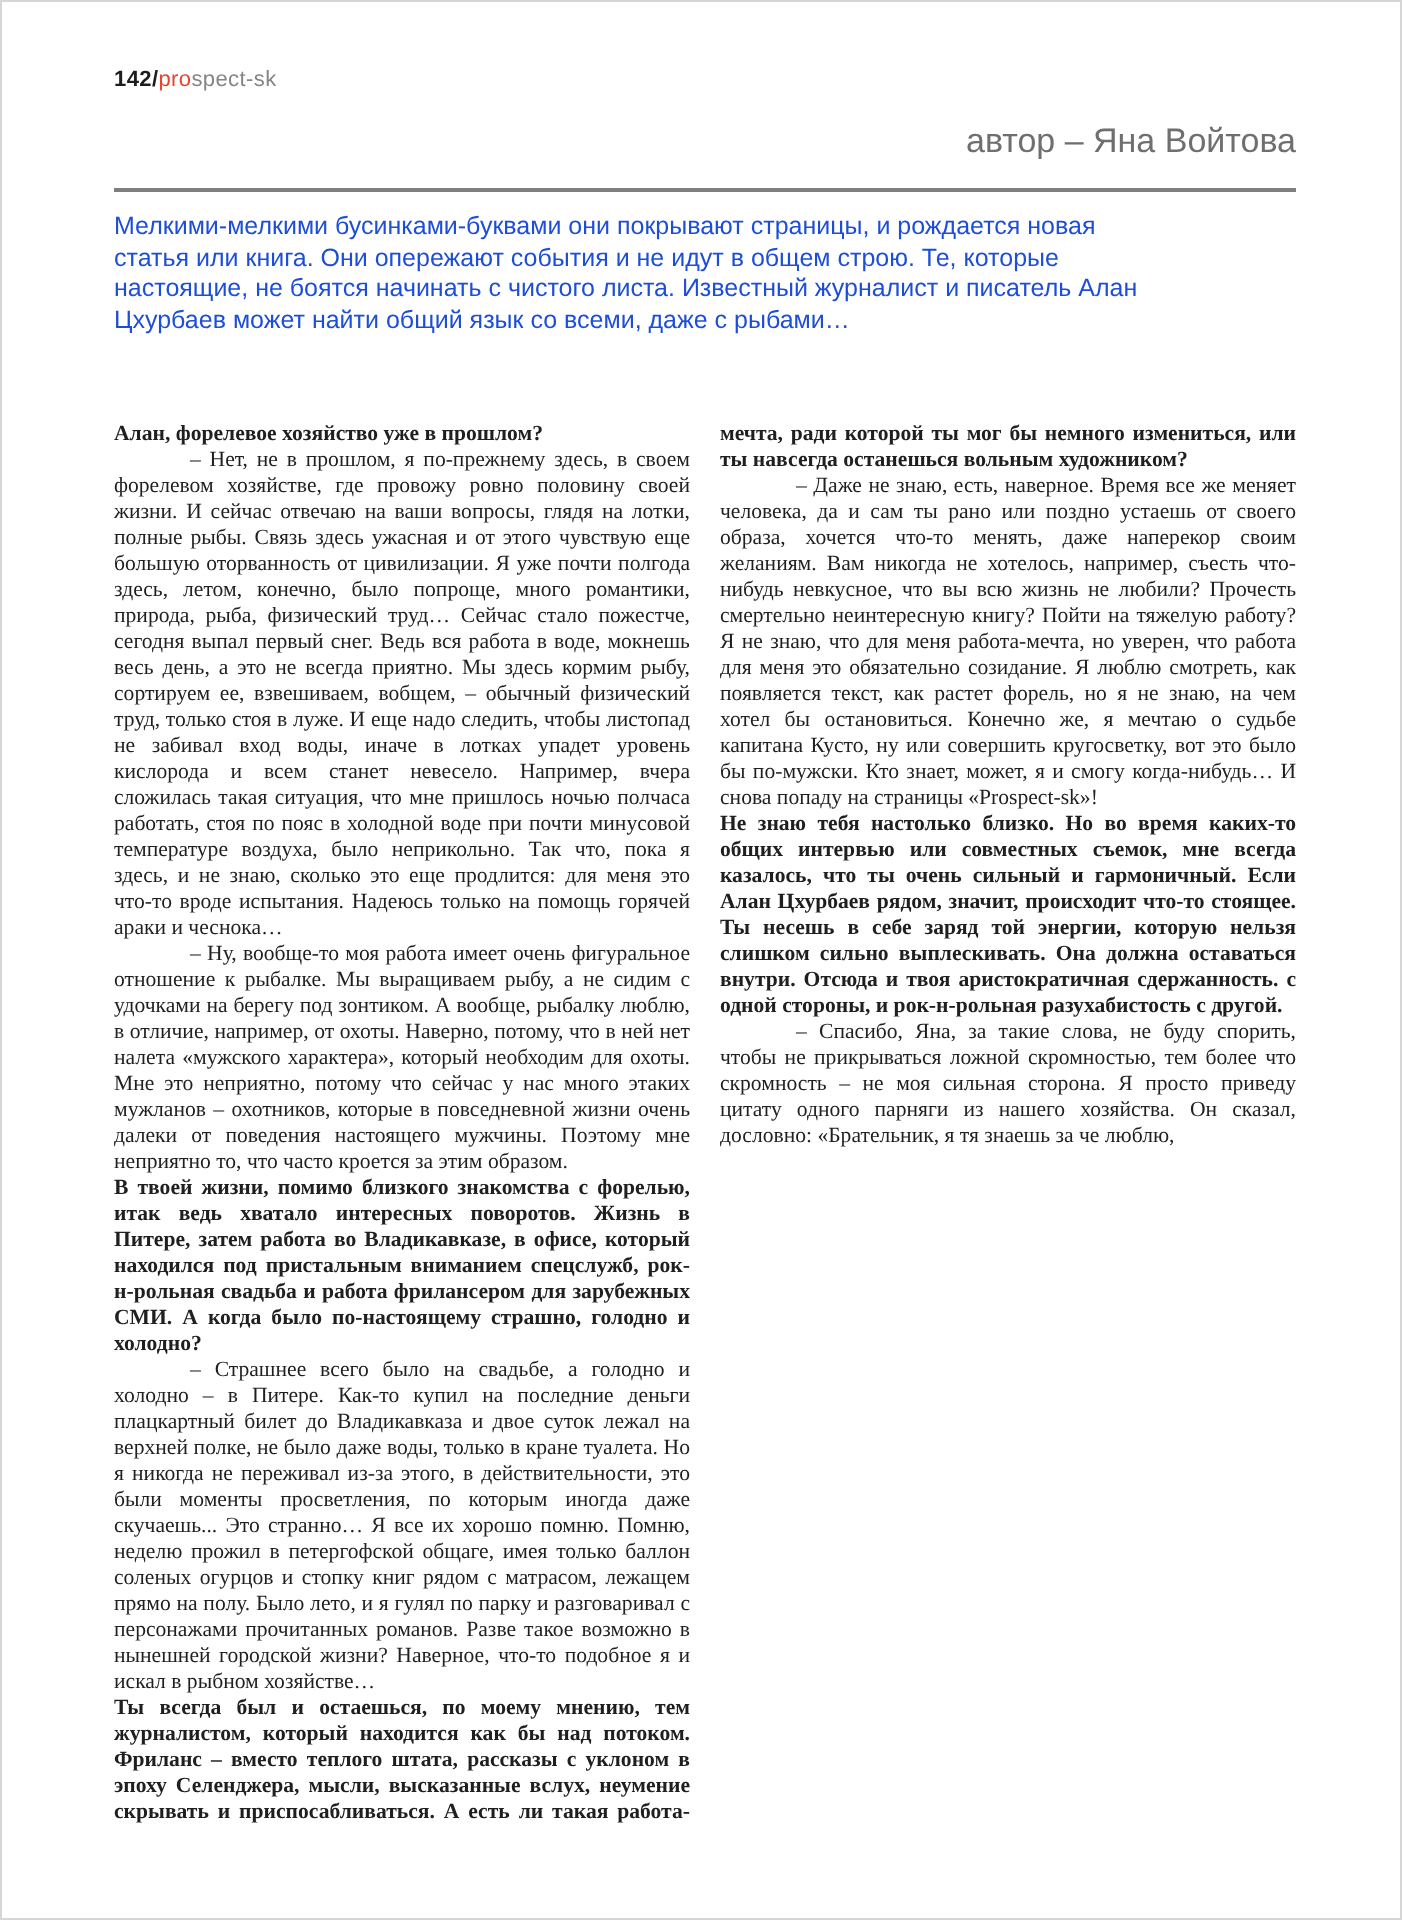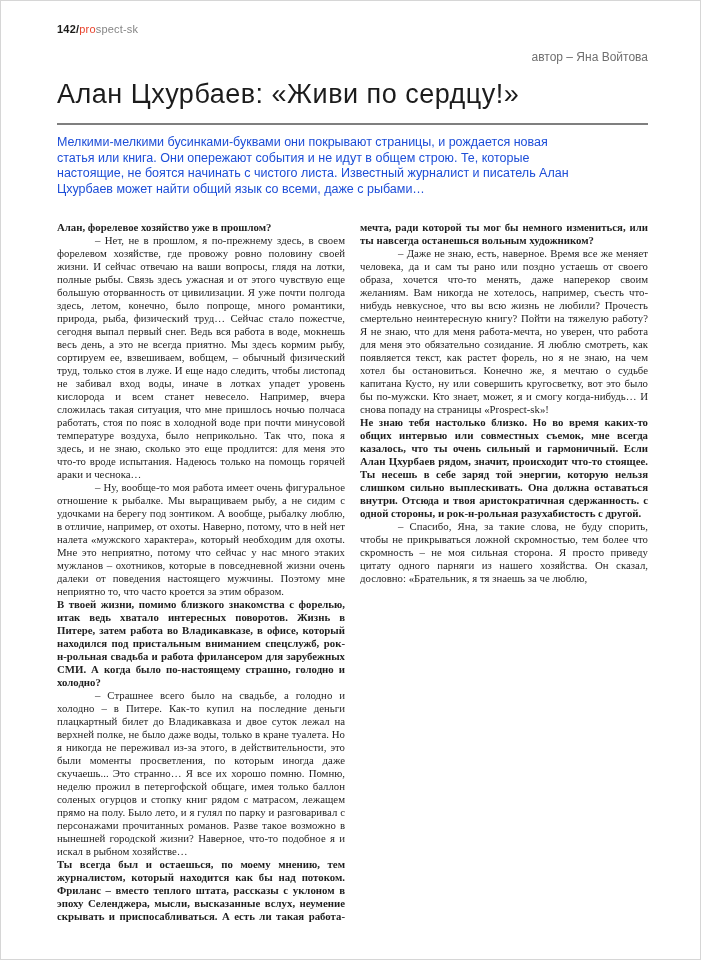--- a/index.html
+++ b/index.html
@@ -2,33 +2,33 @@
 <html lang="ru"><head>
 <meta charset="utf-8">
 <style>
   html, body { margin: 0; padding: 0; background: #ffffff; }
   .page {
     position: relative;
     width: 701px; height: 960px;
     box-sizing: border-box;
     background: #ffffff;
     border: 1px solid #d6d6d6;
-    padding: 22px 52px 0 56px;
+    padding: 33px 52px 0 56px;
     font-family: "Liberation Sans", sans-serif;
     color: #1d1d1b;
     overflow: hidden;
   }
   .folio { font-size: 11px; letter-spacing: 0.2px; }
   .folio .num { font-weight: bold; color: #1d1d1b; }
   .folio .brand-hi { color: #e8432d; }
   .folio .brand-rest { color: #858585; }
   .author-line {
     margin-top: 15px;
     text-align: right;
-    font-size: 12px;
+    font-size: 17px;
     color: #6f6f6f;
   }
   .title {
     margin: 15px 0 0 0;
     font-size: 27px;
     font-weight: 400;
     letter-spacing: 0.5px;
     color: #1c1c1c;
     font-family: "Liberation Sans", sans-serif;
   }
@@ -39,21 +39,21 @@
     border-top: 2px solid #7f7f7f;
   }
   .lead {
     margin: 10px 0 0 0;
     max-width: 512px;
     font-size: 12.5px;
     line-height: 15.5px;
     color: #1d4ed8;
   }
   .article-body {
-    margin-top: 24px;
+    margin-top: 43px;
     height: 706px;
     column-count: 2;
     column-gap: 15px;
     column-fill: auto;
     overflow: hidden;
     font-family: "Liberation Serif", serif;
     font-size: 10.8px;
     line-height: 13px;
     color: #1f1f1f;
     text-align: justify;
@@ -66,21 +66,20 @@
 <body>
 
 <div class="page">
 
   <div class="folio">
     <span class="num">142/</span><span class="brand-hi">pro</span><span class="brand-rest">spect-sk</span>
   </div>
 
   <div class="author-line">автор – Яна Войтова</div>
 
-  <h1 class="title">Алан Цхурбаев: «Живи по сердцу!»</h1>
 
   <hr class="rule">
 
   <p class="lead">Мелкими-мелкими бусинками-буквами они покрывают страницы, и рождается новая статья или книга. Они опережают события и не идут в общем строю. Те, которые настоящие, не боятся начинать с чистого листа. Известный журналист и писатель Алан Цхурбаев может найти общий язык со всеми, даже с рыбами…</p>
 
   <div class="article-body" id="article-body">
       <p class="question">Алан, форелевое хозяйство уже в прошлом?</p>
       <p class="answer">– Нет, не в прошлом, я по-прежнему здесь, в своем форелевом хозяйстве, где провожу ровно половину своей жизни. И сейчас отвечаю на ваши вопросы, глядя на лотки, полные рыбы. Связь здесь ужасная и от этого чувствую еще большую оторванность от цивилизации. Я уже почти полгода здесь, летом, конечно, было попроще, много романтики, природа, рыба, физический труд… Сейчас стало пожестче, сегодня выпал первый снег. Ведь вся работа в воде, мокнешь весь день, а это не всегда приятно. Мы здесь кормим рыбу, сортируем ее, взвешиваем, вобщем, – обычный физический труд, только стоя в луже. И еще надо следить, чтобы листопад не забивал вход воды, иначе в лотках упадет уровень кислорода и всем станет невесело. Например, вчера сложилась такая ситуация, что мне пришлось ночью полчаса работать, стоя по пояс в холодной воде при почти минусовой температуре воздуха, было неприкольно. Так что, пока я здесь, и не знаю, сколько это еще продлится: для меня это что-то вроде испытания. Надеюсь только на помощь горячей араки и чеснока…</p>
       <p class="answer">– Ну, вообще-то моя работа имеет очень фигуральное отношение к рыбалке. Мы выращиваем рыбу, а не сидим с удочками на берегу под зонтиком. А вообще, рыбалку люблю, в отличие, например, от охоты. Наверно, потому, что в ней нет налета «мужского характера», который необходим для охоты. Мне это неприятно, потому что сейчас у нас много этаких мужланов – охотников, которые в повседневной жизни очень далеки от поведения настоящего мужчины. Поэтому мне неприятно то, что часто кроется за этим образом.</p>
       <p class="question">В твоей жизни, помимо близкого знакомства с форелью, итак ведь хватало интересных поворотов. Жизнь в Питере, затем работа во Владикавказе, в офисе, который находился под пристальным вниманием спецслужб, рок-н-рольная свадьба и работа фрилансером для зарубежных СМИ. А когда было по-настоящему страшно, голодно и холодно?</p>

